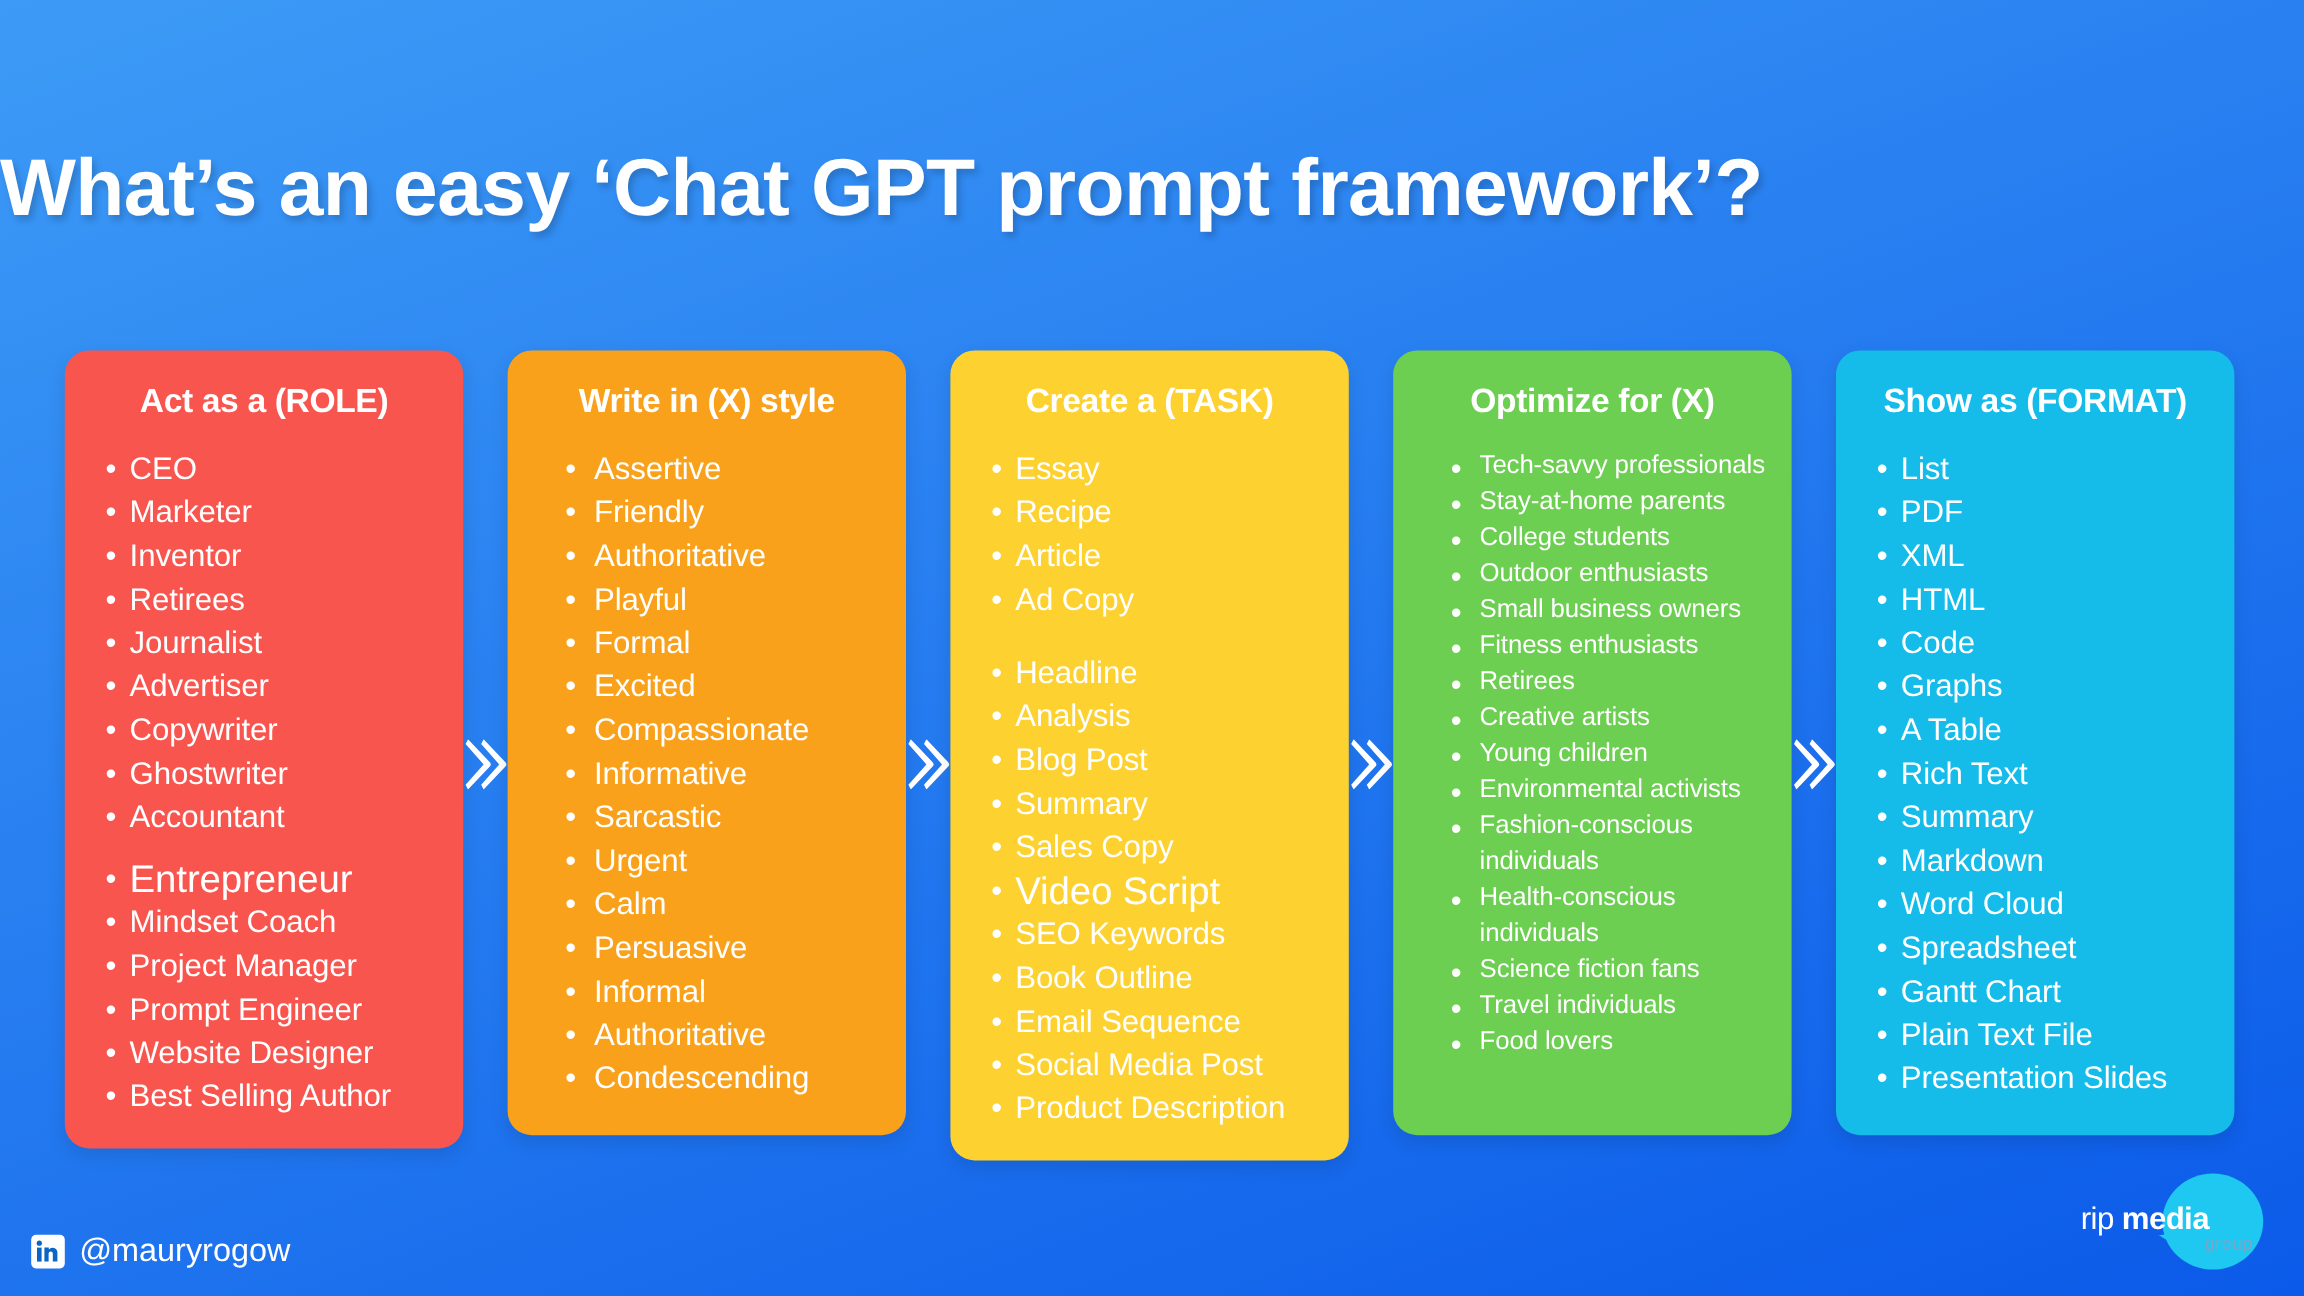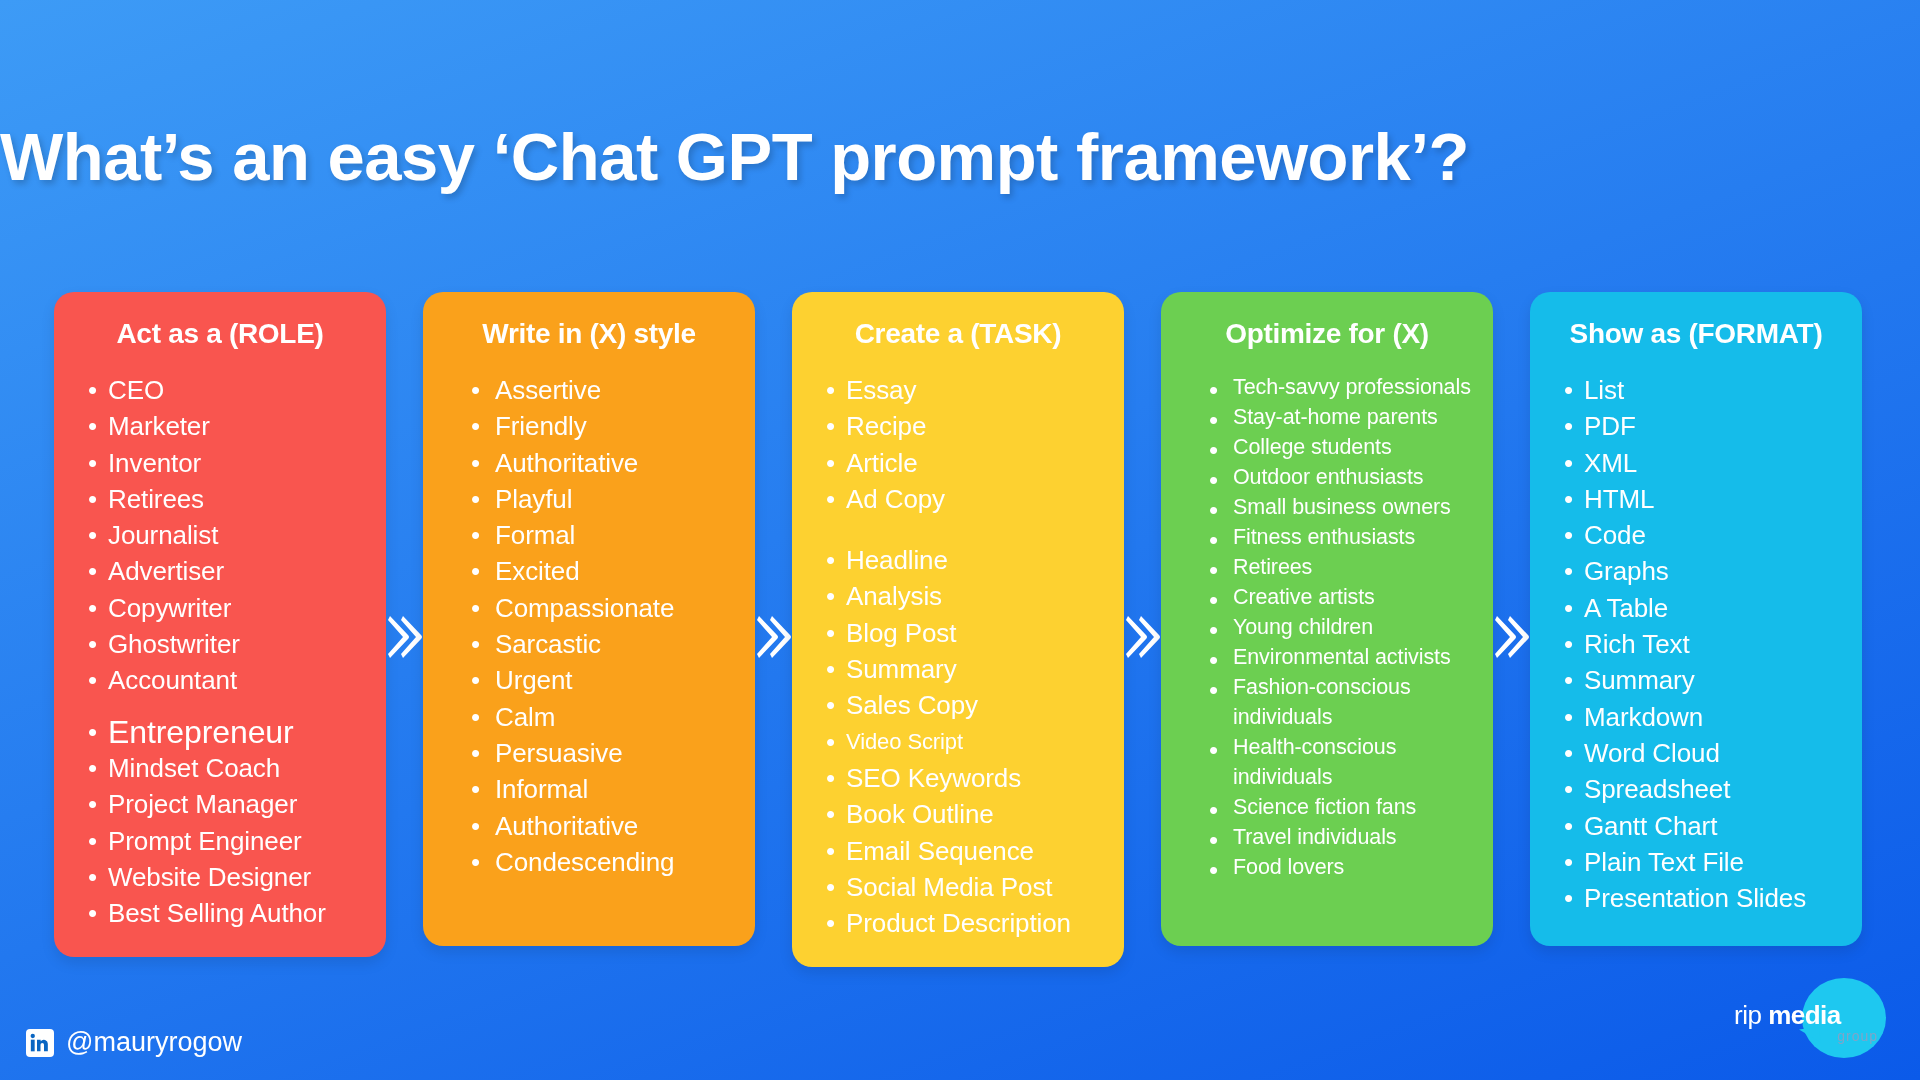--- a/index.html
+++ b/index.html
@@ -206,20 +206,21 @@
   <div class="card indent" id="card-1" style="background: rgb(250, 161, 27);">
     <div class="card-title">Write in (X) style</div>
     <ul class="card-list">
         <li style="font-size: 26px; line-height: 36.3px;">Assertive</li>
         <li style="font-size: 26px; line-height: 36.3px;">Friendly</li>
         <li style="font-size: 26px; line-height: 36.3px;">Authoritative</li>
         <li style="font-size: 26px; line-height: 36.3px;">Playful</li>
         <li style="font-size: 26px; line-height: 36.3px;">Formal</li>
         <li style="font-size: 26px; line-height: 36.3px;">Excited</li>
         <li style="font-size: 26px; line-height: 36.3px;">Compassionate</li>
+        <li style="font-size: 26px; line-height: 36.3px;">Informative</li>
         <li style="font-size: 26px; line-height: 36.3px;">Sarcastic</li>
         <li style="font-size: 26px; line-height: 36.3px;">Urgent</li>
         <li style="font-size: 26px; line-height: 36.3px;">Calm</li>
         <li style="font-size: 26px; line-height: 36.3px;">Persuasive</li>
         <li style="font-size: 26px; line-height: 36.3px;">Informal</li>
         <li style="font-size: 26px; line-height: 36.3px;">Authoritative</li>
         <li style="font-size: 26px; line-height: 36.3px;">Condescending</li>
       </ul>
   </div>
 
@@ -237,21 +238,21 @@
     <ul class="card-list">
         <li style="font-size: 26px; line-height: 36.3px;">Essay</li>
         <li style="font-size: 26px; line-height: 36.3px;">Recipe</li>
         <li style="font-size: 26px; line-height: 36.3px;">Article</li>
         <li style="font-size: 26px; line-height: 36.3px;">Ad Copy</li>
         <li style="font-size: 26px; line-height: 36.3px; margin-top: 25px;">Headline</li>
         <li style="font-size: 26px; line-height: 36.3px;">Analysis</li>
         <li style="font-size: 26px; line-height: 36.3px;">Blog Post</li>
         <li style="font-size: 26px; line-height: 36.3px;">Summary</li>
         <li style="font-size: 26px; line-height: 36.3px;">Sales Copy</li>
-        <li style="font-size: 22px; line-height: 36.3px;">Video Script</li>
+        <li style="font-size: 32px; line-height: 36.3px;">Video Script</li>
         <li style="font-size: 26px; line-height: 36.3px;">SEO Keywords</li>
         <li style="font-size: 26px; line-height: 36.3px;">Book Outline</li>
         <li style="font-size: 26px; line-height: 36.3px;">Email Sequence</li>
         <li style="font-size: 26px; line-height: 36.3px;">Social Media Post</li>
         <li style="font-size: 26px; line-height: 36.3px;">Product Description</li>
       </ul>
   </div>
 
   <div class="arrow">
     <span>

